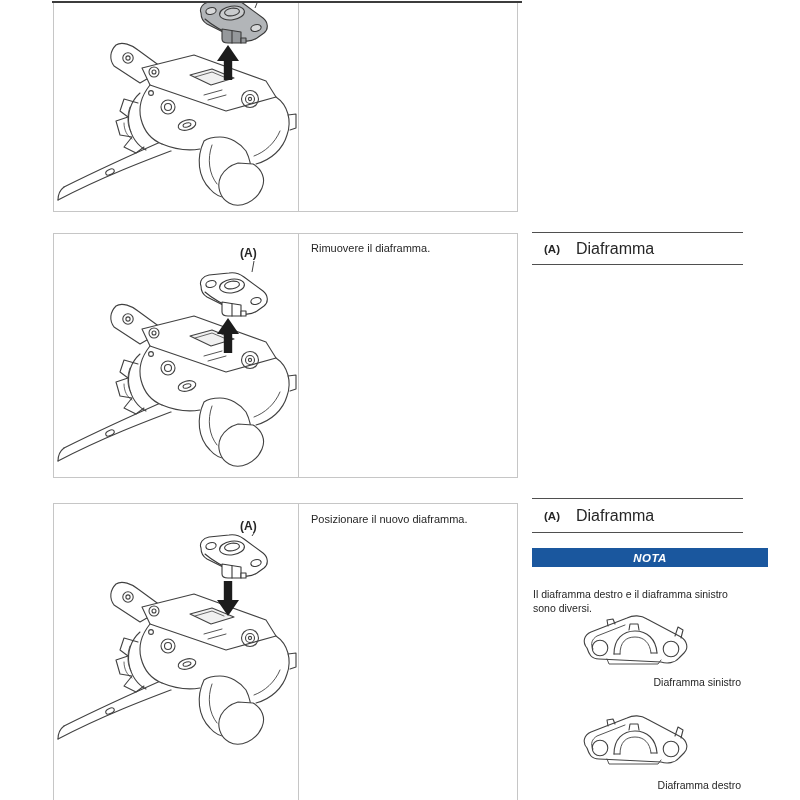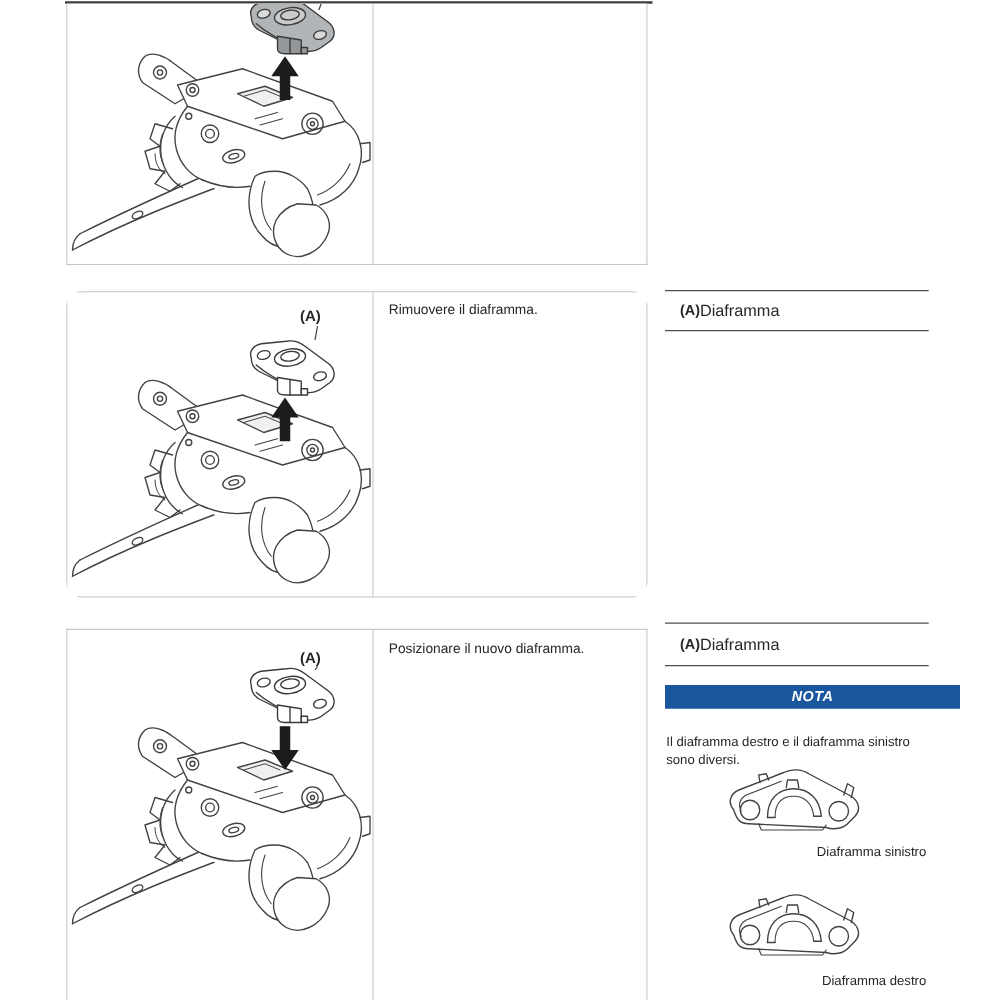--- a/index.html
+++ b/index.html
@@ -5,38 +5,38 @@
   html,body{margin:0;padding:0;}
   body{
     width:800px;height:800px;position:relative;overflow:hidden;
     background:#ffffff;
     font-family:"Liberation Sans",sans-serif;
     color:var(--text,#262626);
   }
   .top-rule{position:absolute;left:52px;top:1px;width:470px;height:2px;background:var(--top-rule,#3c3c3c);}
   .stepbox{position:absolute;left:53px;width:463px;background:#fff;border:1px solid var(--box-border,#c6c6c6);}
   .row1{top:3px;height:208px;border-top:none;}
-  .row2{top:233px;height:243px;border-radius:13px;}
+  .row2{top:233px;height:243px;}
   .row3{top:503px;height:297px;border-bottom:none;}
   .cell-img{position:absolute;left:0;top:0;bottom:0;width:244px;border-right:1px solid var(--box-border,#c6c6c6);overflow:hidden;background:#fff;}
   .cell-img svg{position:absolute;left:0;top:0;display:block;}
   .cell-text{position:absolute;left:245px;top:0;right:0;bottom:0;background:#fff;}
   .instruction{padding:7px 10px 0 12px;font-size:11px;line-height:14px;}
   .row3 .instruction{padding-top:8px;}
   .callout{position:absolute;font-weight:bold;font-size:12px;line-height:14px;color:var(--text,#262626);}
   #callout-remove{left:240px;top:246px;}
   #callout-install{left:240px;top:519px;}
   .legend{position:absolute;left:532px;width:211px;box-sizing:border-box;
     border-top:1px solid var(--legend-rule,#4f4f4f);
     border-bottom:1px solid var(--legend-rule,#4f4f4f);
     display:flex;align-items:center;padding-left:12px;background:#fff;}
   #legend-remove{top:232px;height:33px;}
   #legend-install{top:498px;height:35px;}
   .legend .key{font-weight:bold;font-size:11.5px;}
-  .legend .lbl{font-size:13px;margin-left:0;}
+  .legend .lbl{font-size:16px;margin-left:16px;}
   .nota-banner{position:absolute;left:532px;top:548px;width:236px;height:19px;
     background:var(--note-banner,#1a579e);color:var(--note-banner-text,#ffffff);
     display:flex;align-items:center;justify-content:center;
     font-weight:bold;font-style:italic;font-size:11.5px;letter-spacing:.4px;}
   .nota-body{position:absolute;left:533px;top:588px;width:212px;font-size:10.5px;line-height:13.5px;}
   .fig{position:absolute;left:578px;width:116px;height:58px;}
   #fig-sinistro{top:611px;}
   #fig-destro{top:711px;}
   .fig-caption{position:absolute;left:532px;width:209px;text-align:right;font-size:10.5px;line-height:12px;}
   #cap-sinistro{top:676px;}

